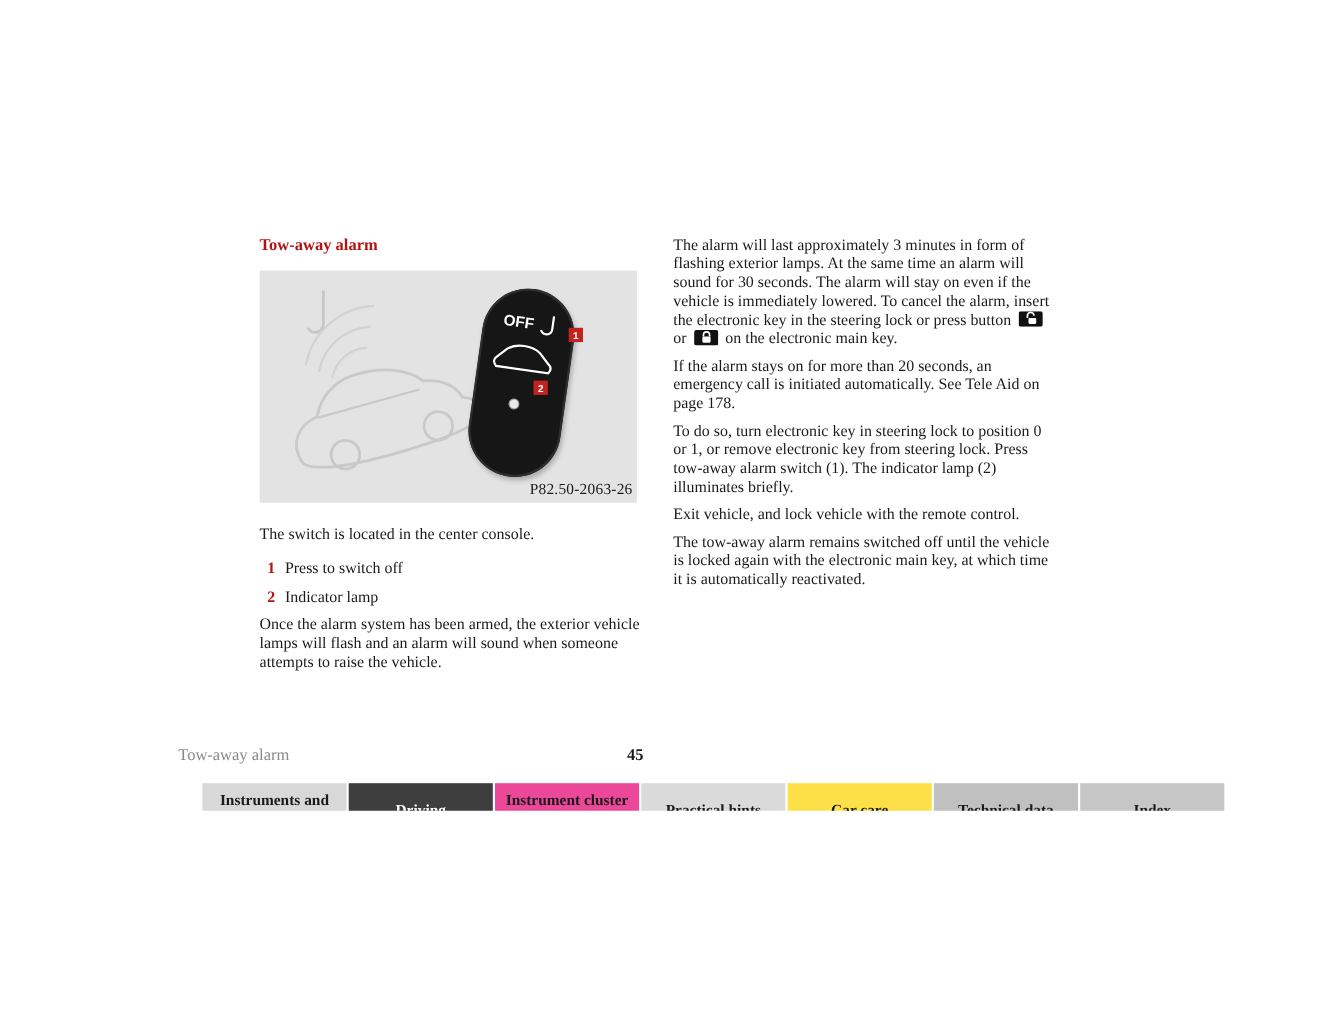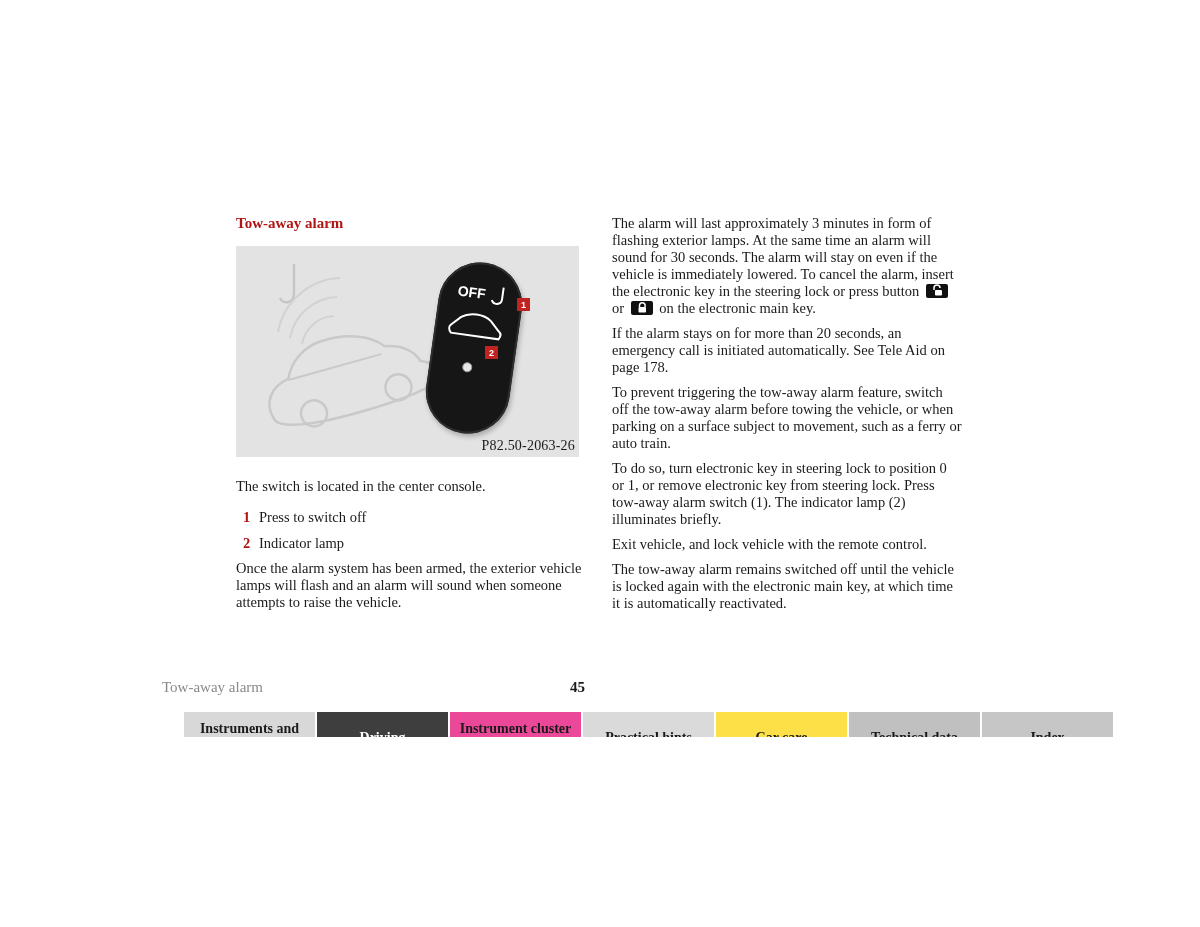--- a/index.html
+++ b/index.html
@@ -160,21 +160,20 @@
       </svg>
       <span>or</span>
       <svg class="inline-key-btn" width="22" height="14" viewBox="0 0 22 14">
         <rect x="0" y="0" width="22" height="14" rx="2" fill="#111111"></rect>
         <path d="M8.5 6 v-1.5 a2.8 2.8 0 0 1 5.6 0 V6" stroke="#ffffff" stroke-width="1.5" fill="none"></path>
         <rect x="7.5" y="6" width="7.5" height="5.5" rx="1" fill="#ffffff"></rect>
       </svg>
       <span>on the electronic main key.</span>
     </p>
     <p>If the alarm stays on for more than 20 seconds, an emergency call is initiated automatically. See Tele Aid on page 178.</p>
-    <p>To prevent triggering the tow-away alarm feature, switch off the tow-away alarm before towing the vehicle, or when parking on a surface subject to movement, such as a ferry or auto train.</p>
     <p>To do so, turn electronic key in steering lock to position 0 or 1, or remove electronic key from steering lock. Press tow-away alarm switch (1). The indicator lamp (2) illuminates briefly.</p>
     <p>Exit vehicle, and lock vehicle with the remote control.</p>
     <p>The tow-away alarm remains switched off until the vehicle is locked again with the electronic main key, at which time it is automatically reactivated.</p>
   </div>
 
   <div class="running-title">Tow-away alarm</div>
   <div class="page-number">45</div>
 
   <div class="tabbar">
     <div class="tab">Instruments and controls</div>

